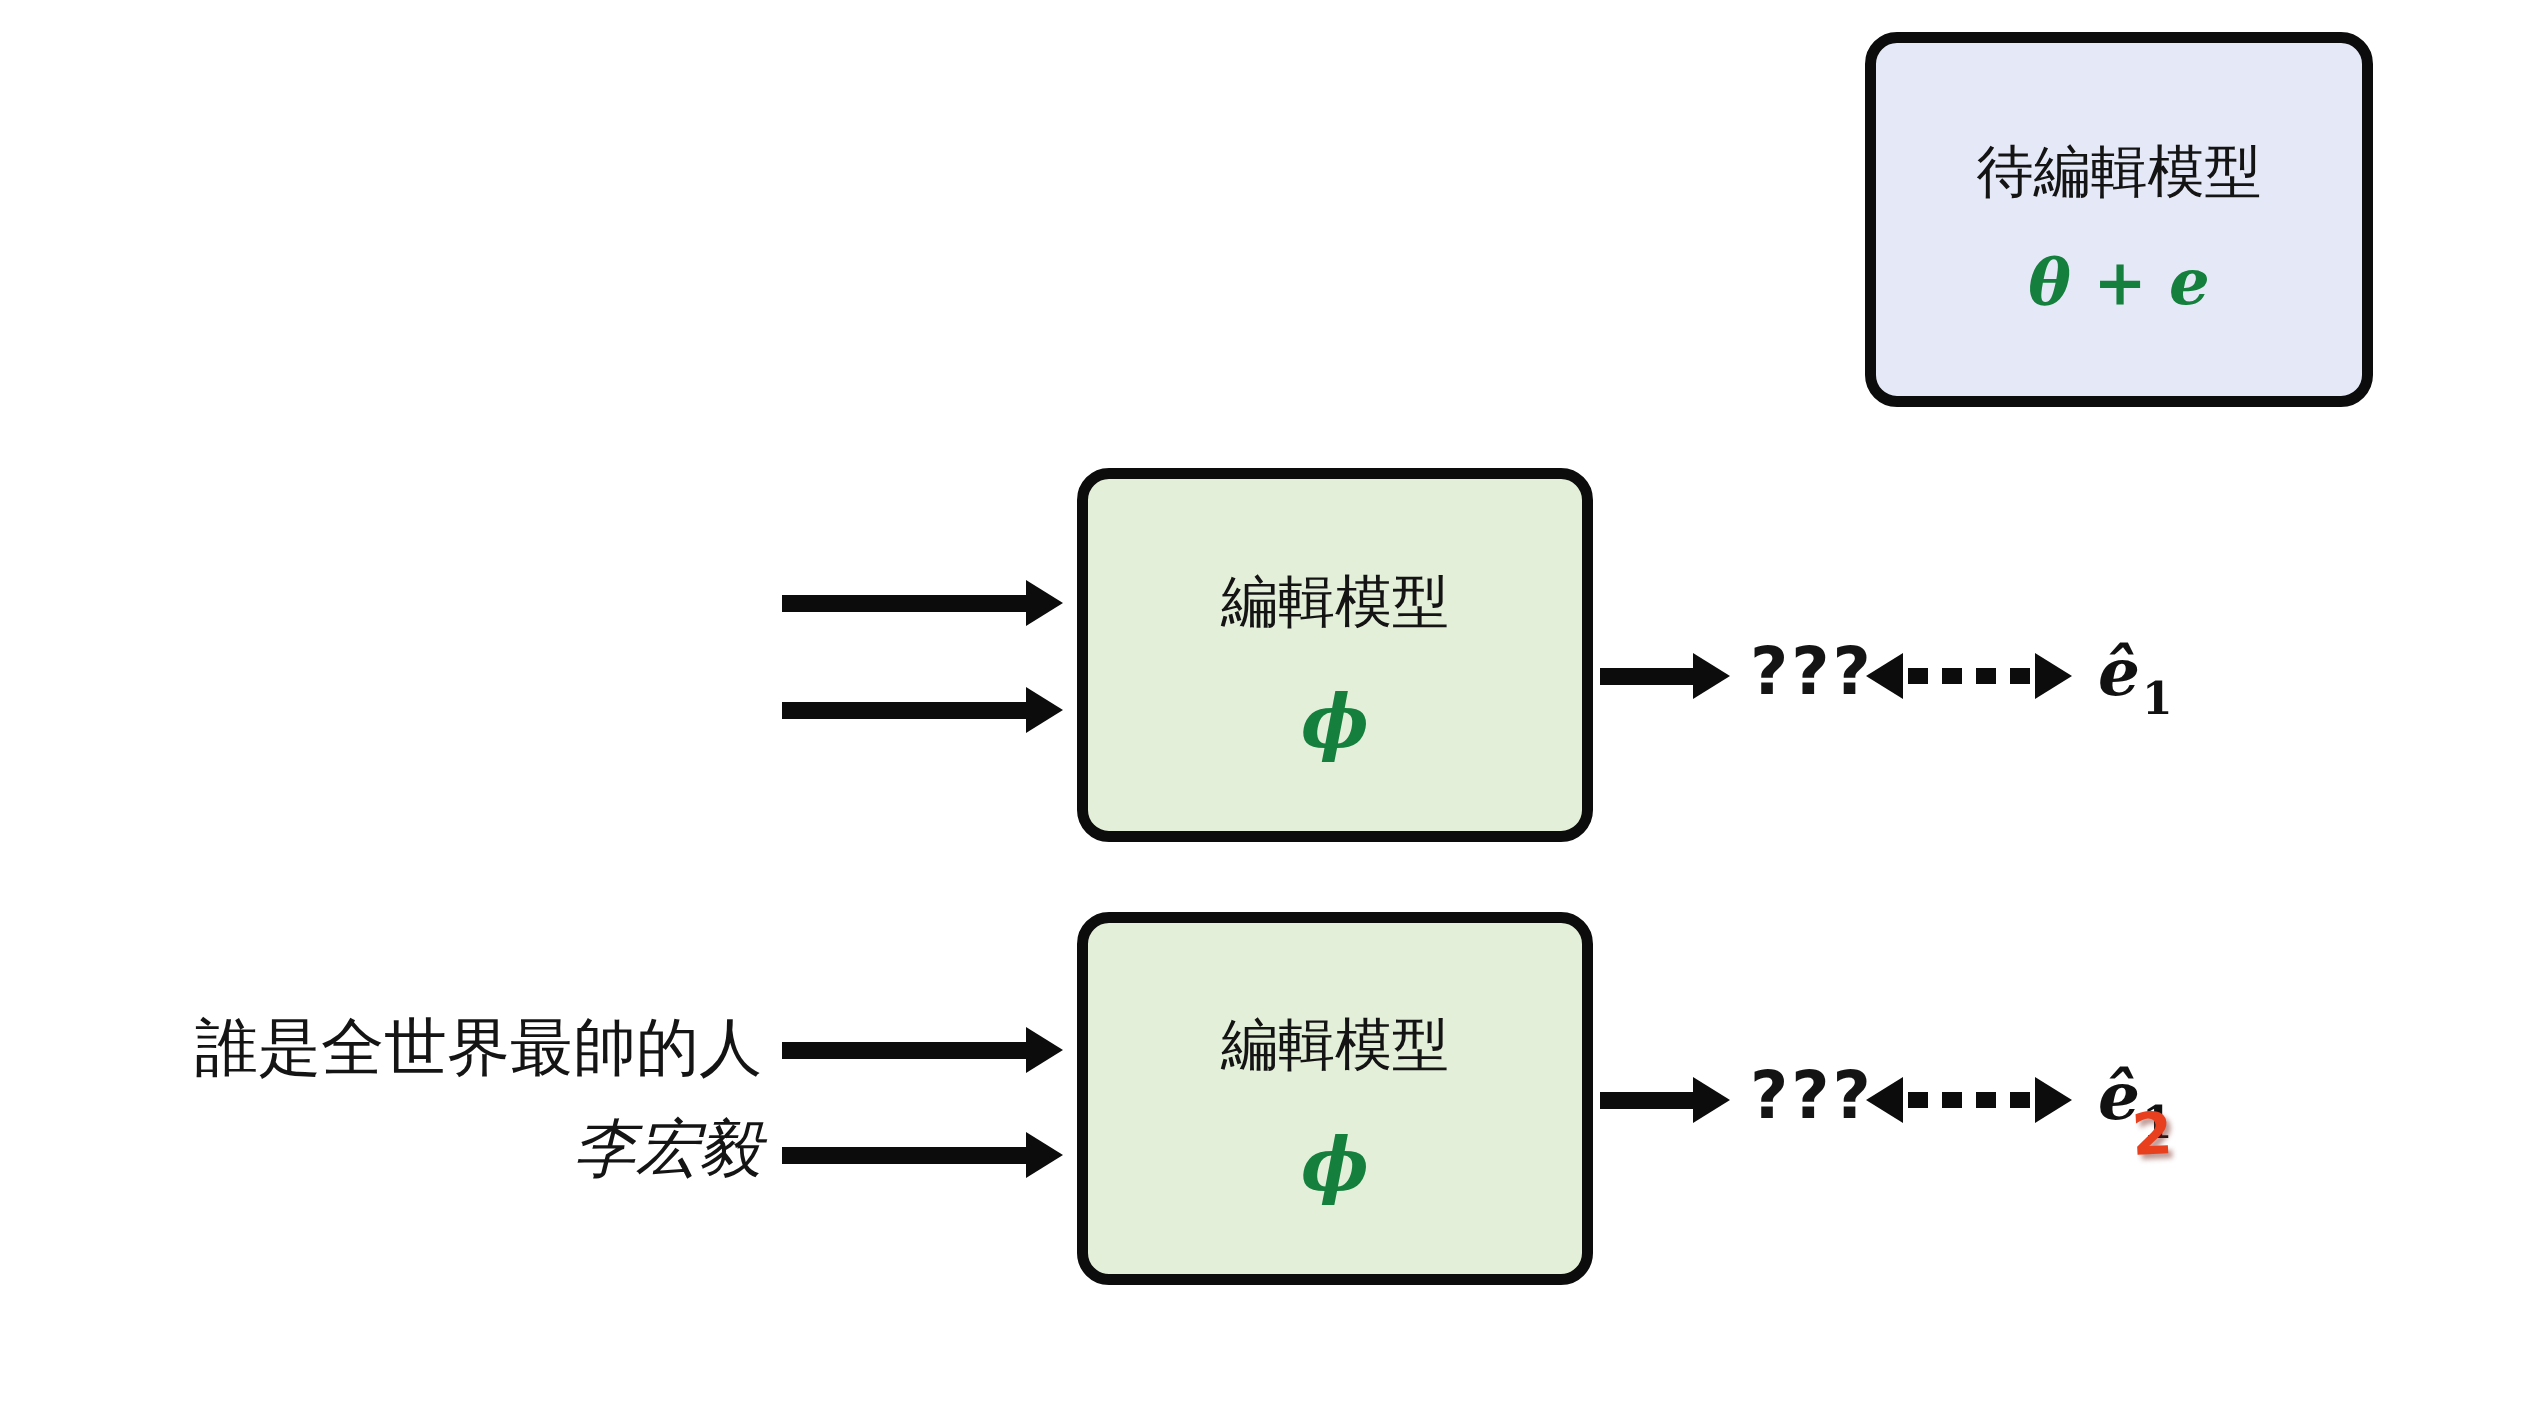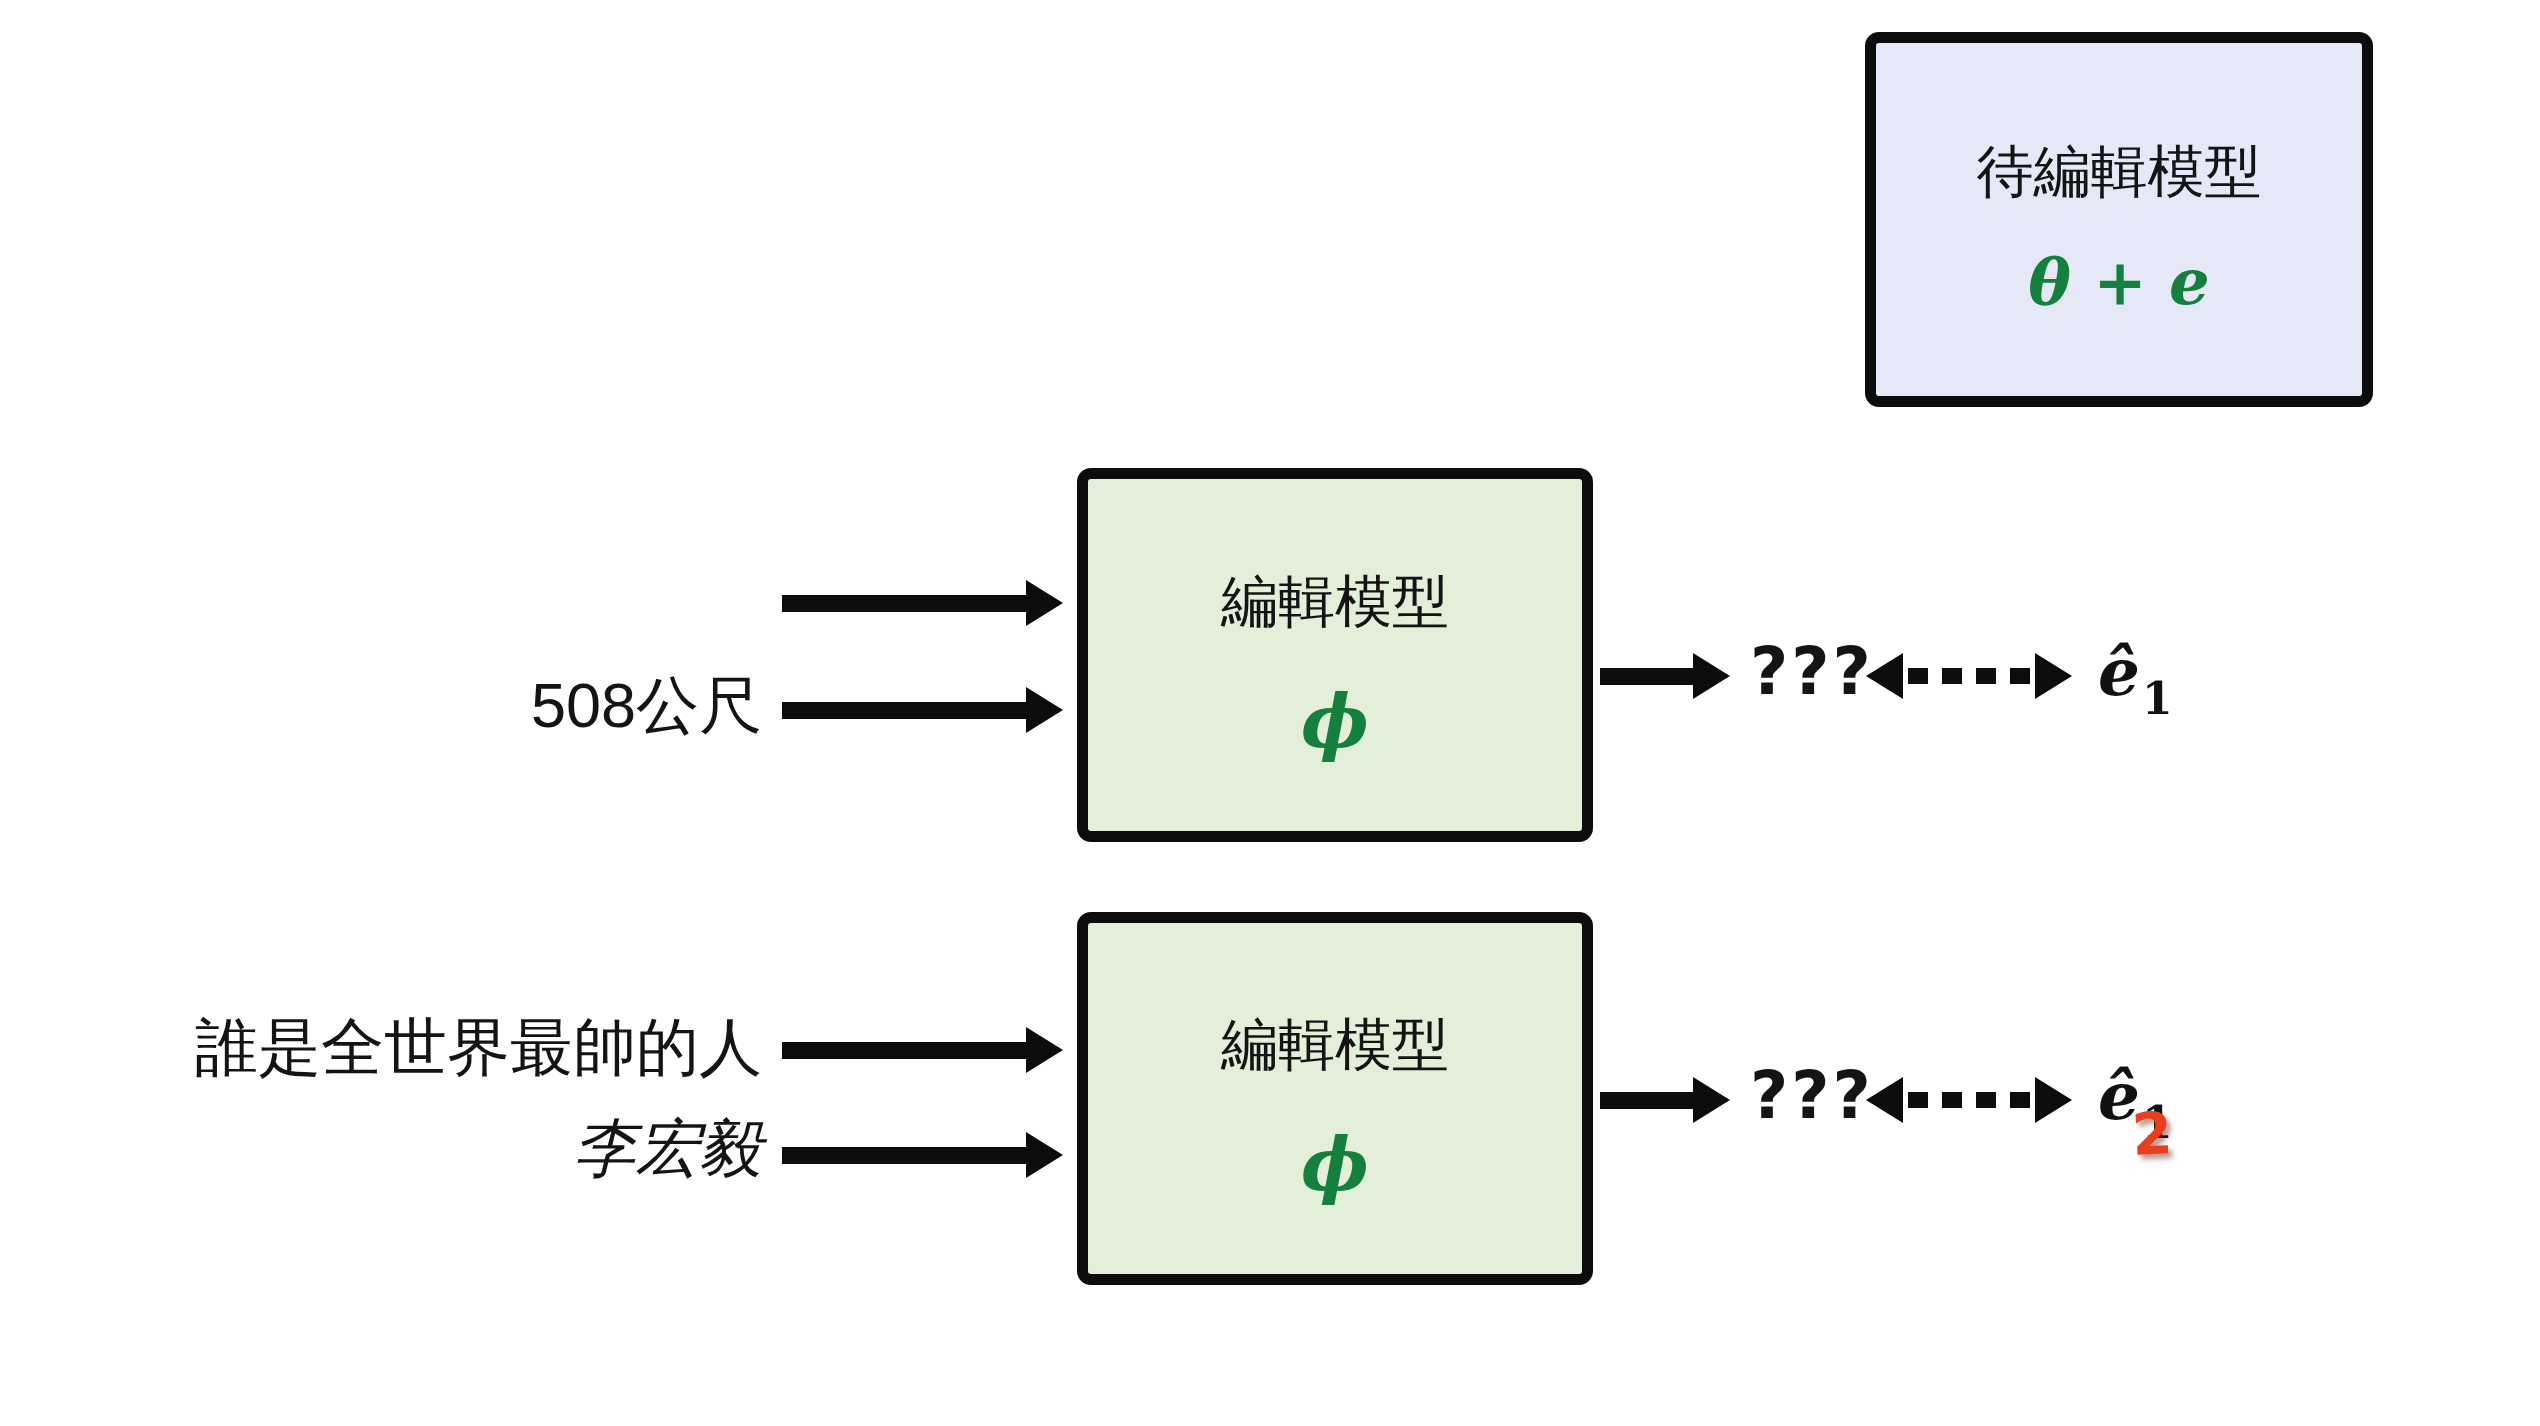--- a/index.html
+++ b/index.html
@@ -12,21 +12,21 @@
     color:#141414;
   }
   .title{
     position:absolute;left:193px;top:142px;
     font-size:104px;font-weight:400;line-height:1.1;
     letter-spacing:2px;white-space:nowrap;color:#161616;
   }
   
   .rbox{
     position:absolute;box-sizing:border-box;
-    border:11px solid #0c0c0c;border-radius:14px;
+    border:11px solid #0c0c0c;border-radius:32px;
     display:flex;flex-direction:column;align-items:center;justify-content:center;
   }
   .rbox.blue{background:#E5E9F7;left:1865px;top:32px;width:508px;height:375px;gap:50px;padding-top:18px;}
   .rbox.green1{background:#E3EFD9;left:1077px;top:468px;width:516px;height:374px;gap:56px;padding-top:20px;}
   .rbox.green2{background:#E3EFD9;left:1077px;top:912px;width:516px;height:373px;gap:56px;padding-top:20px;}
   .box-label{font-size:57px;line-height:1;color:#141414;white-space:nowrap;}
   .box-math{
     font-family:"DejaVu Serif","Liberation Serif",serif;
     font-style:italic;font-weight:bold;
     font-size:64px;line-height:1;color:#15803d;white-space:nowrap;
@@ -107,21 +107,20 @@
 <body>
 
 <div class="slide">
 
 
   <div class="rbox blue">
     <div class="box-label">待編輯模型</div>
     <div class="box-math">θ + e</div>
   </div>
 
-  <div class="in-text r1a">508公尺</div>
 
   <div class="arrow in1a">
     <div class="shaft"></div>
     <div class="head"></div>
   </div>
   <div class="arrow in1b">
     <div class="shaft"></div>
     <div class="head"></div>
   </div>
 

